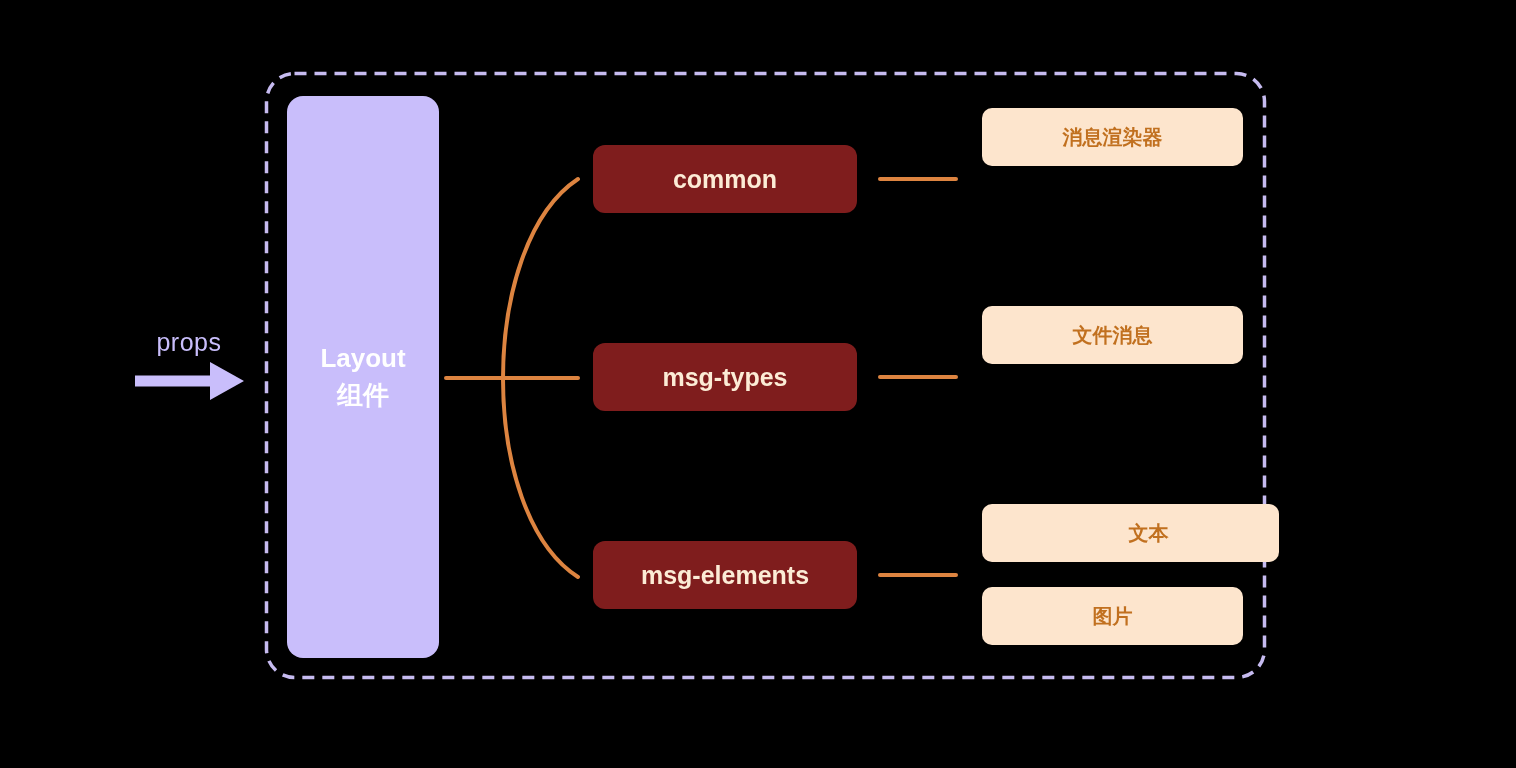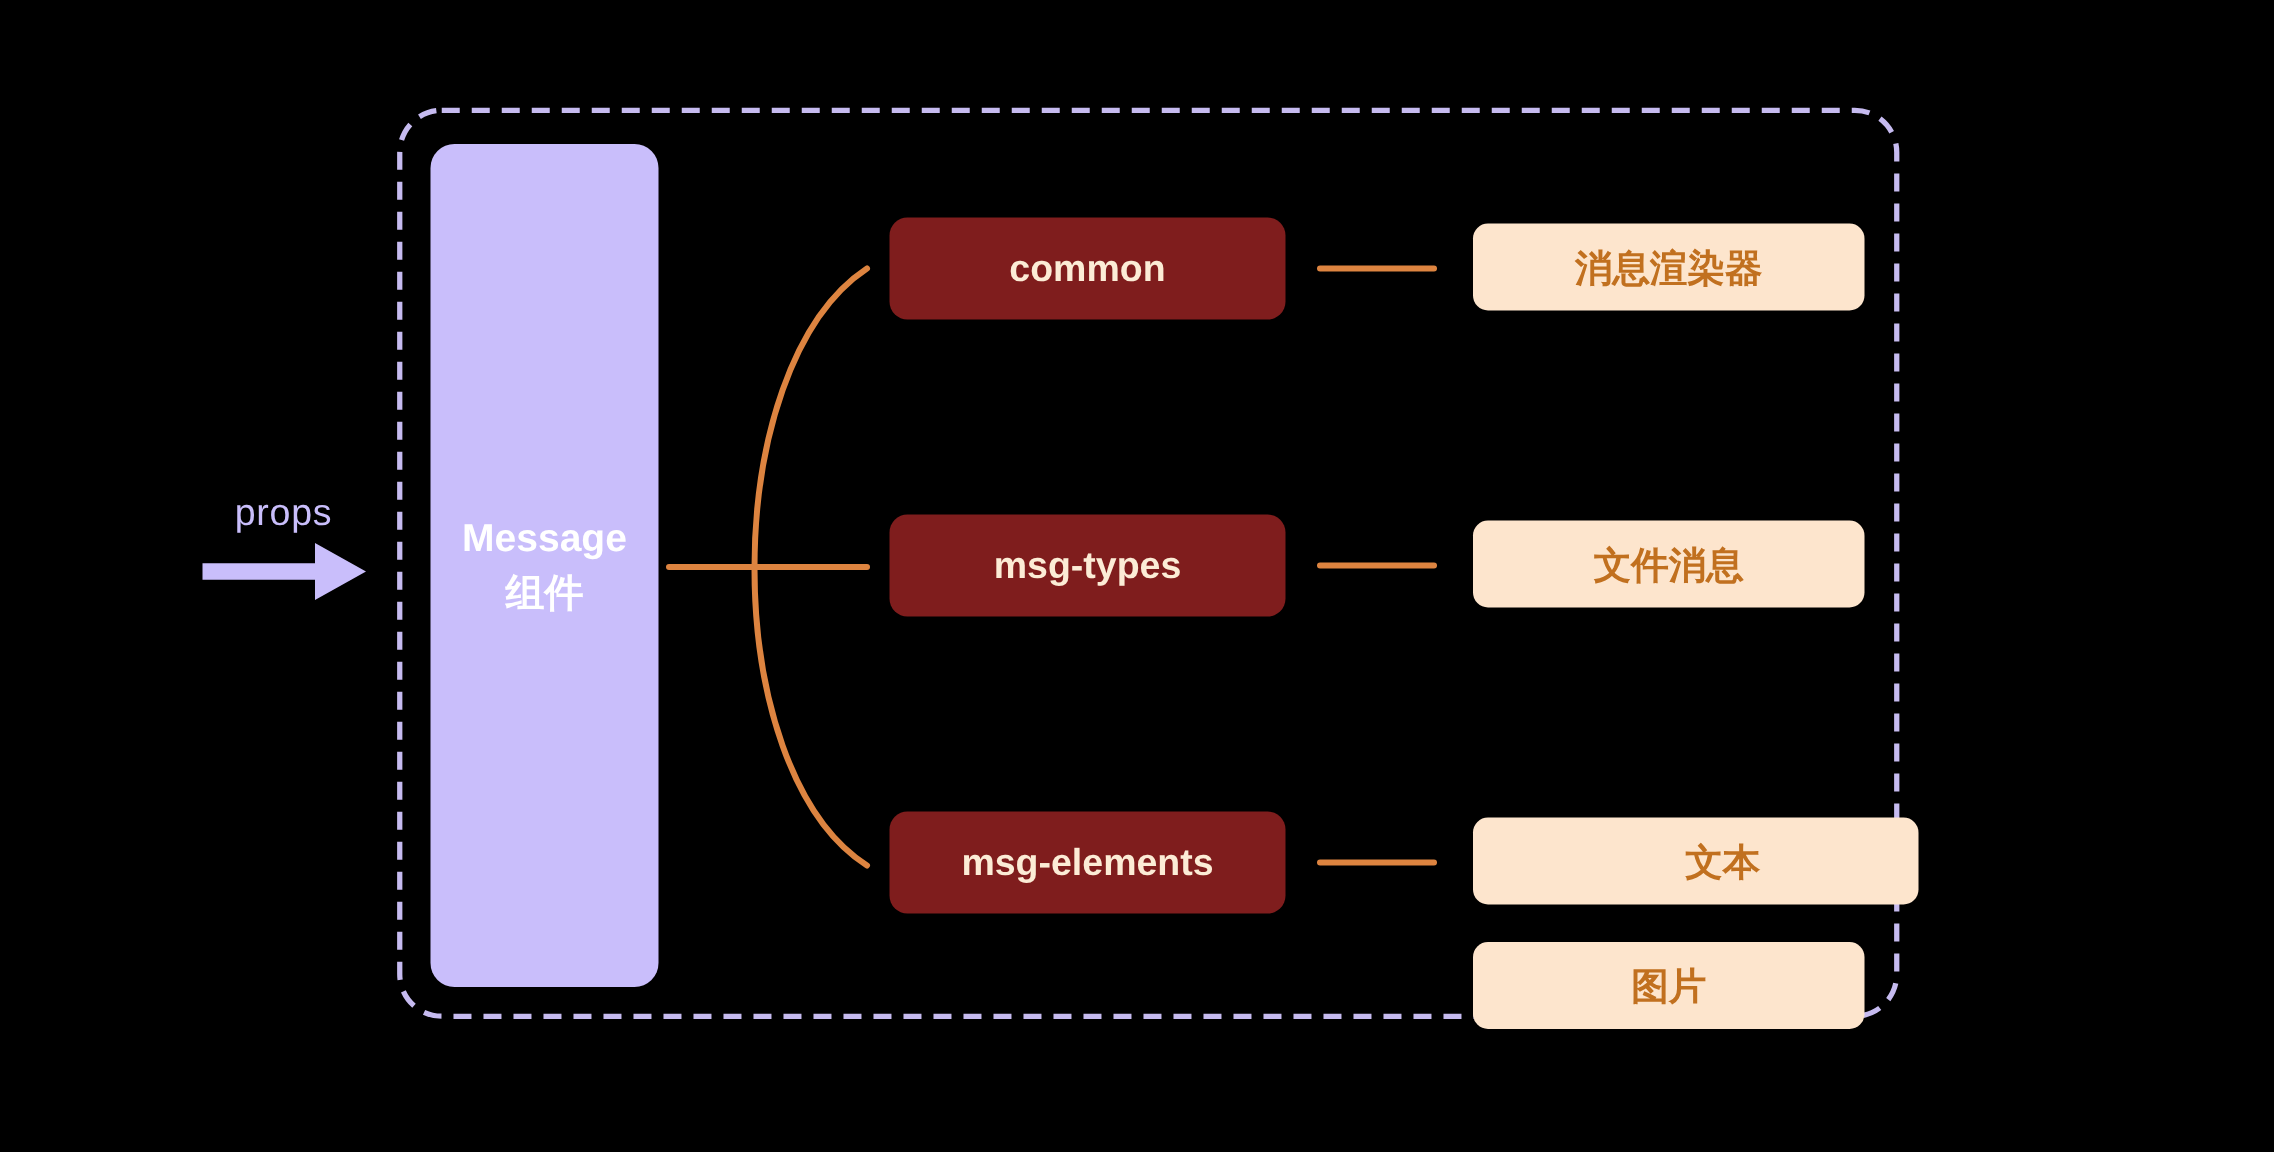--- a/index.html
+++ b/index.html
@@ -73,23 +73,22 @@
     position: absolute;
     left: 982px;
     width: 261px;
     height: 58px;
     background: #fde5cd;
     border-radius: 10px;
     display: flex;
     align-items: center;
     justify-content: center;
     color: #c1701f;
-    font-size: 25px;
+    font-size: 20px;
     font-weight: 700;
-    margin-top: 41px;
   }
   .leaf-0 { top: 108px; }
   .leaf-1 { top: 191px; }
   .leaf-2 { top: 306px; }
   .leaf-3 { top: 389px; }
   .leaf-4 { top: 504px; padding-left: 36px; }
   .leaf-5 { top: 587px; }
 </style>
 </head>
 <body>
@@ -107,21 +106,21 @@
     <path d="M 578 179 C 478 245, 478 513, 578 577" fill="none" stroke="#dd8440" stroke-width="4" stroke-linecap="round"></path>
 
     <line x1="880" y1="179" x2="956" y2="179" stroke="#dd8440" stroke-width="4" stroke-linecap="round"></line>
     <line x1="880" y1="377" x2="956" y2="377" stroke="#dd8440" stroke-width="4" stroke-linecap="round"></line>
     <line x1="880" y1="575" x2="956" y2="575" stroke="#dd8440" stroke-width="4" stroke-linecap="round"></line>
   </svg>
 
   <div class="props-label">props</div>
 
   <div class="root-node">
-    <div>Message</div>
+    <div>Layout</div>
     <div>组件</div>
   </div>
 
   <div class="module-node module-0">common</div>
   <div class="module-node module-1">msg-types</div>
   <div class="module-node module-2">msg-elements</div>
 
   <div class="leaf-node leaf-0">消息渲染器</div>
   <div class="leaf-node leaf-2">文件消息</div>
   <div class="leaf-node leaf-4">文本</div>

